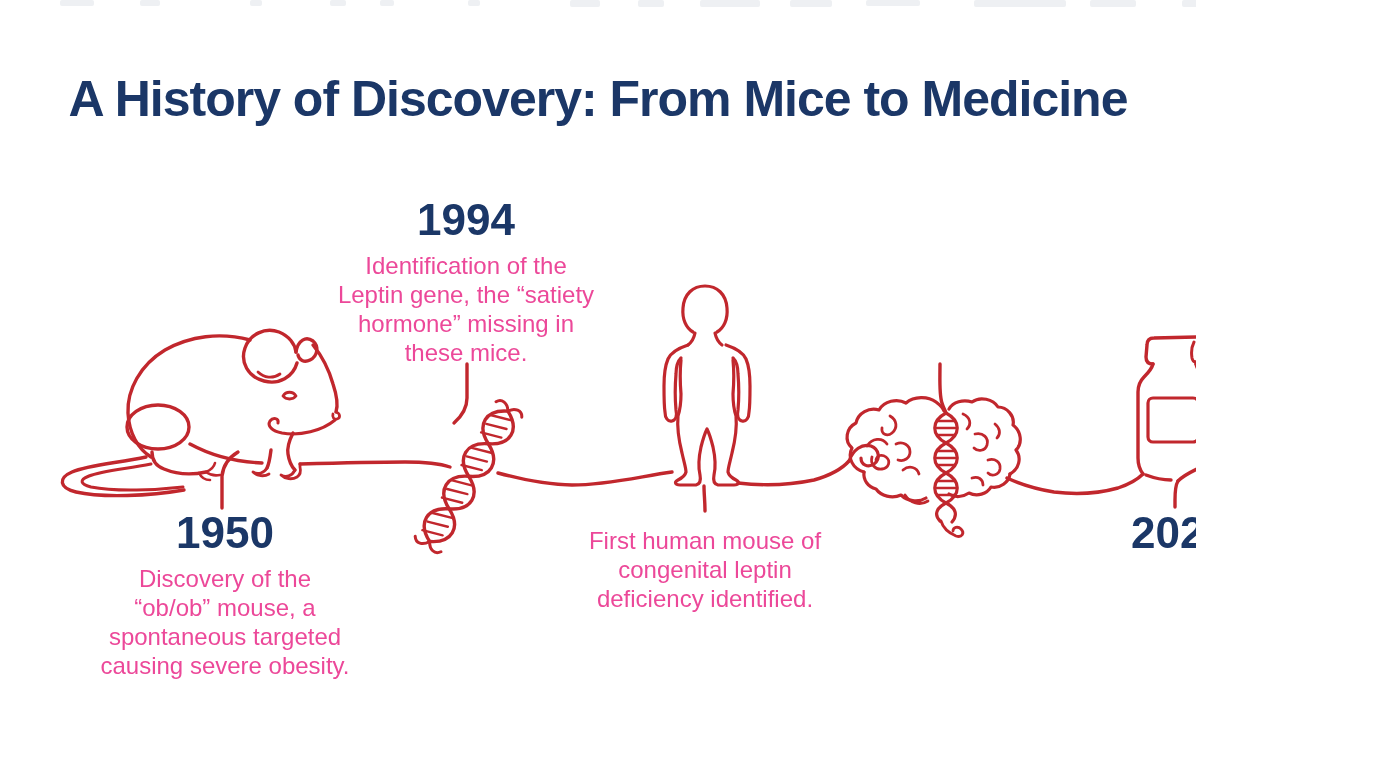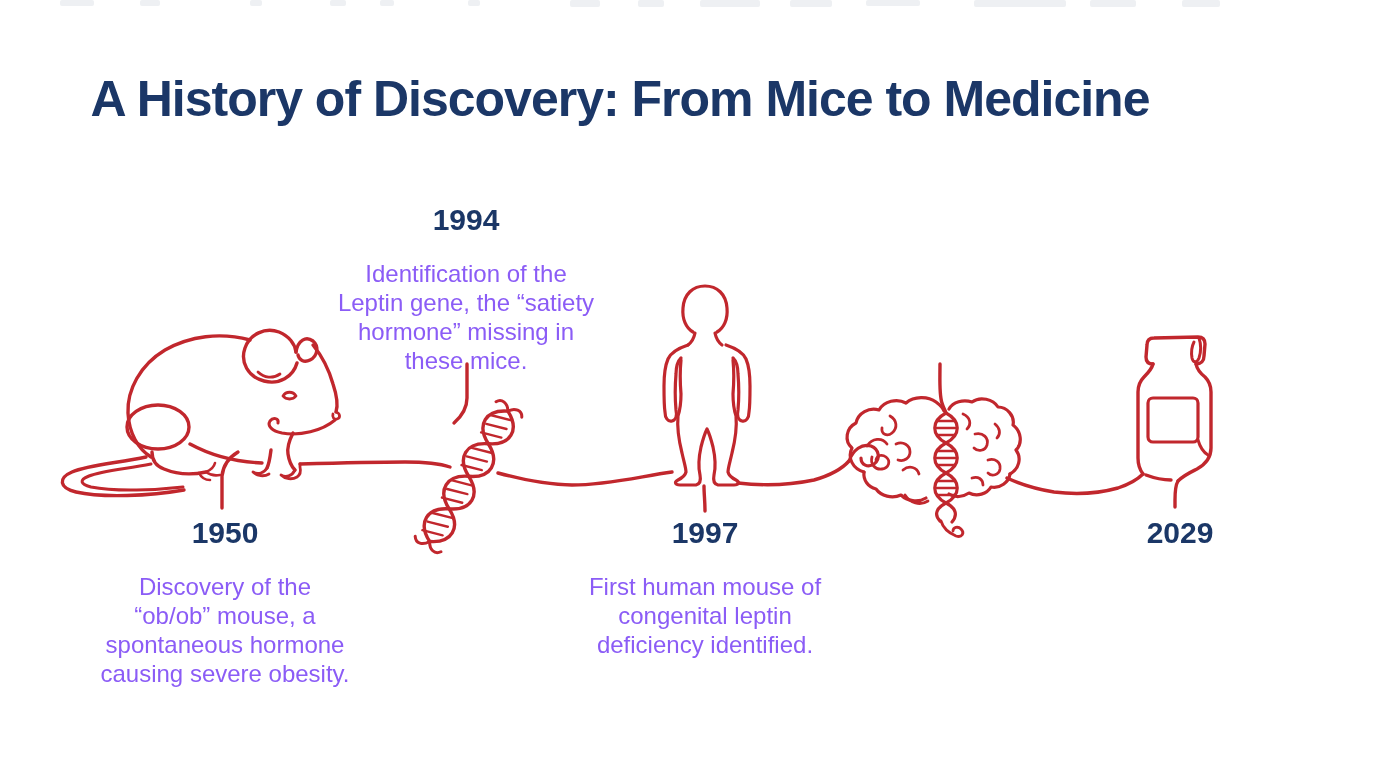--- a/index.html
+++ b/index.html
@@ -1,35 +1,35 @@
 <!DOCTYPE html>
 <html><head>
 <meta charset="utf-8">
 <style>
   html,body{margin:0;padding:0;background:#fff;}
   .canvas{
     position:relative;width:1196px;height:768px;background:#ffffff;
-    overflow:hidden;font-family:"Liberation Sans",sans-serif;padding-left:44px;
+    overflow:hidden;font-family:"Liberation Sans",sans-serif;
   }
   .artwork{position:absolute;left:0;top:0;width:1376px;height:768px;}
   .title{
     position:absolute;top:70px;left:0;width:100%;margin:0;
     text-align:center;font-size:50px;font-weight:700;letter-spacing:-1px;
     color:#1b3767;
   }
   .milestone{
     position:absolute;transform:translateX(-50%);
     text-align:center;width:320px;
   }
   .year{
-    font-size:30px;font-weight:700;line-height:38px;color:#1b3767;
+    font-size:44px;font-weight:700;line-height:38px;color:#1b3767;
   }
   .desc{
-    font-size:24px;line-height:29px;color:#8b5cf6;
-    white-space:pre-line;margin-top:20px;
+    font-size:24px;line-height:29px;color:#ec4899;
+    white-space:pre-line;margin-top:12px;
   }
 </style>
 </head>
 <body>
 
 <div class="canvas">
 
   <svg class="artwork" viewBox="0 0 1376 768" xmlns="http://www.w3.org/2000/svg" aria-hidden="true">
 
     <g fill="#eef0f3">
@@ -131,34 +131,33 @@
       </g>
     </g>
   </svg>
 
   <h1 class="title">A History of Discovery: From Mice to Medicine</h1>
 
   <div class="milestone" style="left:225px;top:514px">
     <div class="year">1950</div>
     <div class="desc">Discovery of the
 “ob/ob” mouse, a
-spontaneous hormone
+spontaneous targeted
 causing severe obesity.</div>
   </div>
 
   <div class="milestone" style="left:466px;top:201px">
     <div class="year">1994</div>
     <div class="desc">Identification of the
 Leptin gene, the “satiety
 hormone” missing in
 these mice.</div>
   </div>
 
   <div class="milestone" style="left:705px;top:514px">
-    <div class="year">1997</div>
     <div class="desc">First human mouse of
 congenital leptin
 deficiency identified.</div>
   </div>
 
 
   <div class="milestone" style="left:1180px;top:514px">
     <div class="year">2029</div>
   </div>
 

